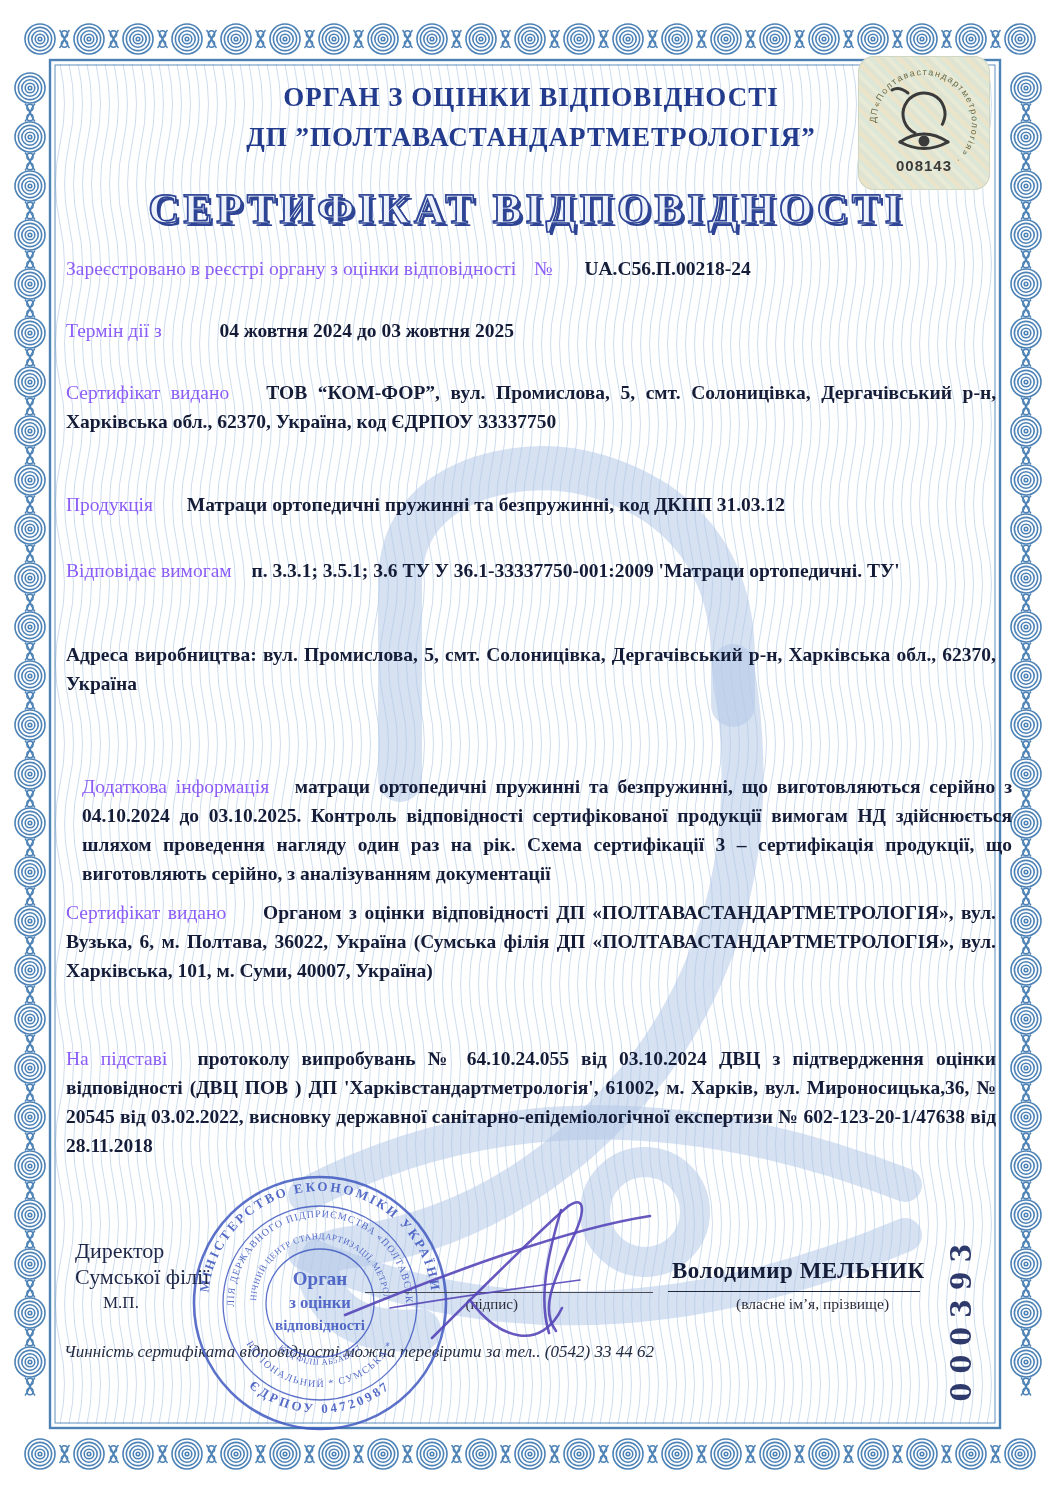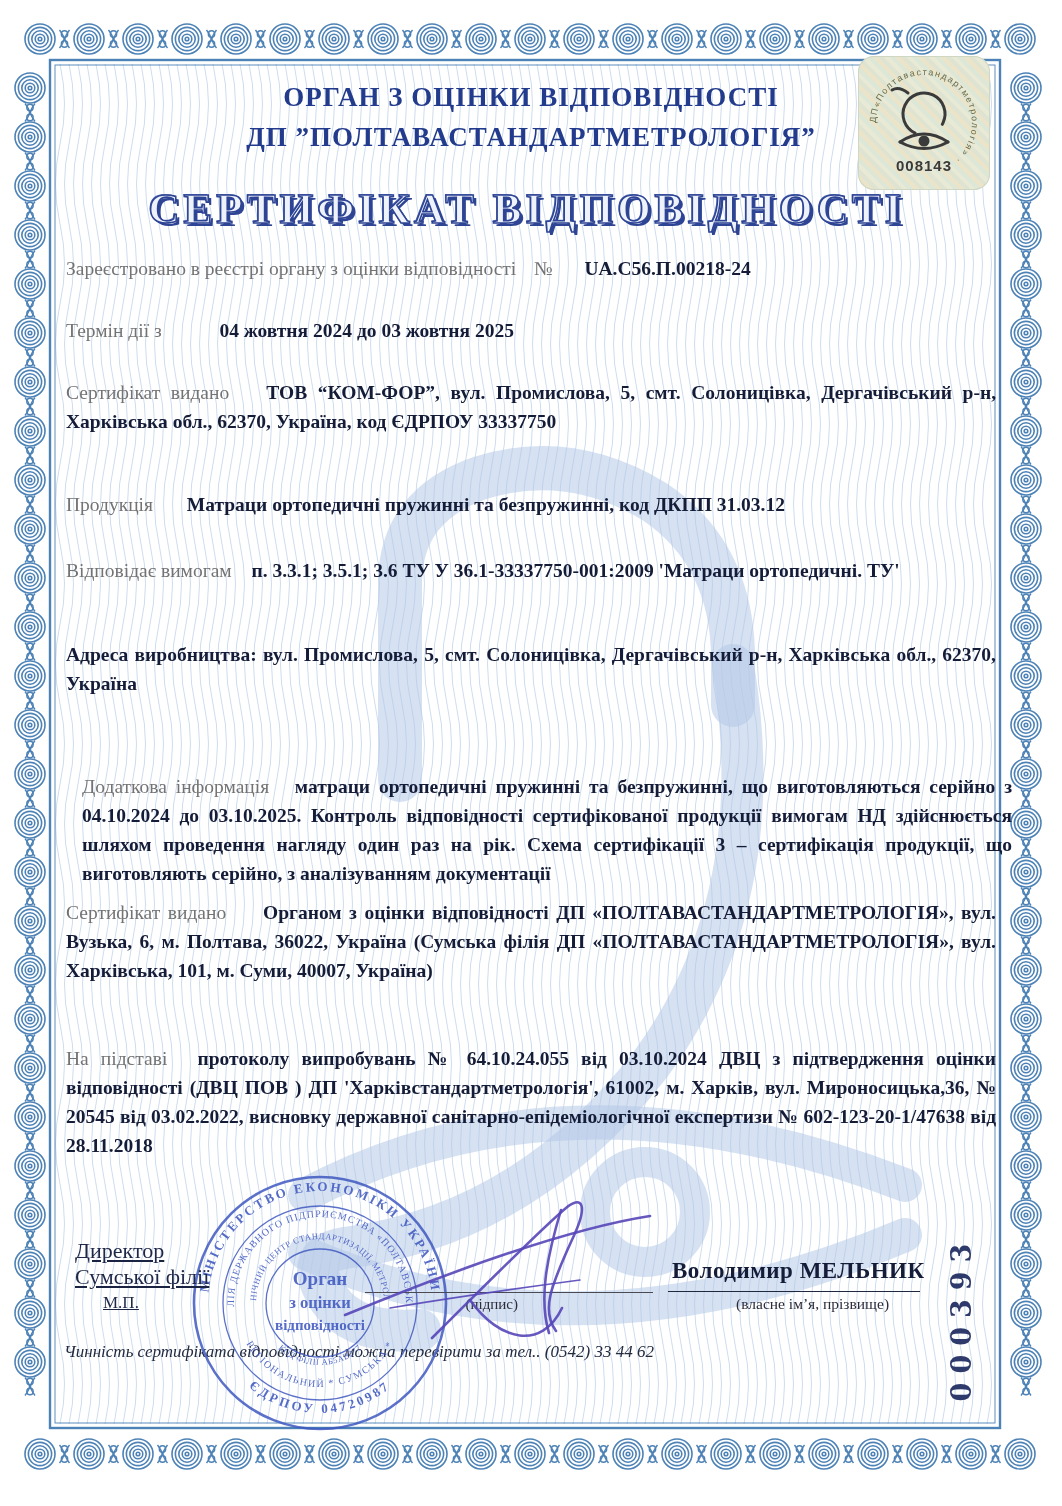--- a/index.html
+++ b/index.html
@@ -2,21 +2,21 @@
 <html><head>
 <meta charset="utf-8">
 <style>
   html,body{margin:0;padding:0;}
   body{
     width:1062px;height:1506px;position:relative;background:#ffffff;
     font-family:"Liberation Serif", serif;color:#1b2342;overflow:hidden;
   }
   #deco{position:absolute;left:0;top:0;z-index:1;}
   .content{position:absolute;z-index:4;}
-  .lbl{font-weight:normal;color:#737373;}
+  .lbl{font-weight:normal;color:#8b5cf6;}
   .val{font-weight:bold;color:#141c38;}
   .para{font-size:19.5px;line-height:29px;text-align:justify;width:930px;left:66px;}
   .line{font-size:19.5px;white-space:nowrap;left:66px;}
   .sp{display:inline-block;}
   #org1,#org2{
     left:0;width:1062px;text-align:center;font-weight:bold;font-size:27px;
     color:#233b8c;letter-spacing:1px;
   }
   #title{
     left:0;width:1054px;text-align:center;font-weight:bold;font-size:43px;
@@ -447,21 +447,21 @@
   <span class="sp" style="width:22px;"></span>
   <span class="val">Органом з оцінки відповідності ДП «ПОЛТАВАСТАНДАРТМЕТРОЛОГІЯ», вул. Вузька, 6, м. Полтава, 36022, Україна (Сумська філія ДП «ПОЛТАВАСТАНДАРТМЕТРОЛОГІЯ», вул. Харківська, 101, м. Суми, 40007, Україна)</span>
 </p>
 
 <p class="content para" style="top:1044px;margin:0;">
   <span class="lbl">На підставі</span>
   <span class="sp" style="width:6px;"></span>
   <span class="val">протоколу випробувань № 64.10.24.055 від 03.10.2024 ДВЦ з підтвердження оцінки відповідності (ДВЦ ПОВ ) ДП 'Харківстандартметрологія', 61002, м. Харків, вул. Мироносицька,36, № 20545 від 03.02.2022, висновку державної санітарно-епідеміологічної експертизи № 602-123-20-1/47638 від 28.11.2018</span>
 </p>
 
-<div id="director-block" class="content" style="left:75px;top:1238px;font-size:22px;z-index:6;text-decoration:underline;">
+<div id="director-block" class="content" style="left:75px;top:1238px;font-size:22px;z-index:6;">
   <div>Директор</div>
   <div>Сумської філії</div>
   <div style="font-size:17px;margin-left:28px;margin-top:3px;">М.П.</div>
 </div>
 
 <div id="sig-line"></div>
 <div id="sig-caption">(підпис)</div>
 <div id="signer-name">Володимир МЕЛЬНИК</div>
 <div id="name-line"></div>
 <div id="name-caption">(власне ім’я, прізвище)</div>

